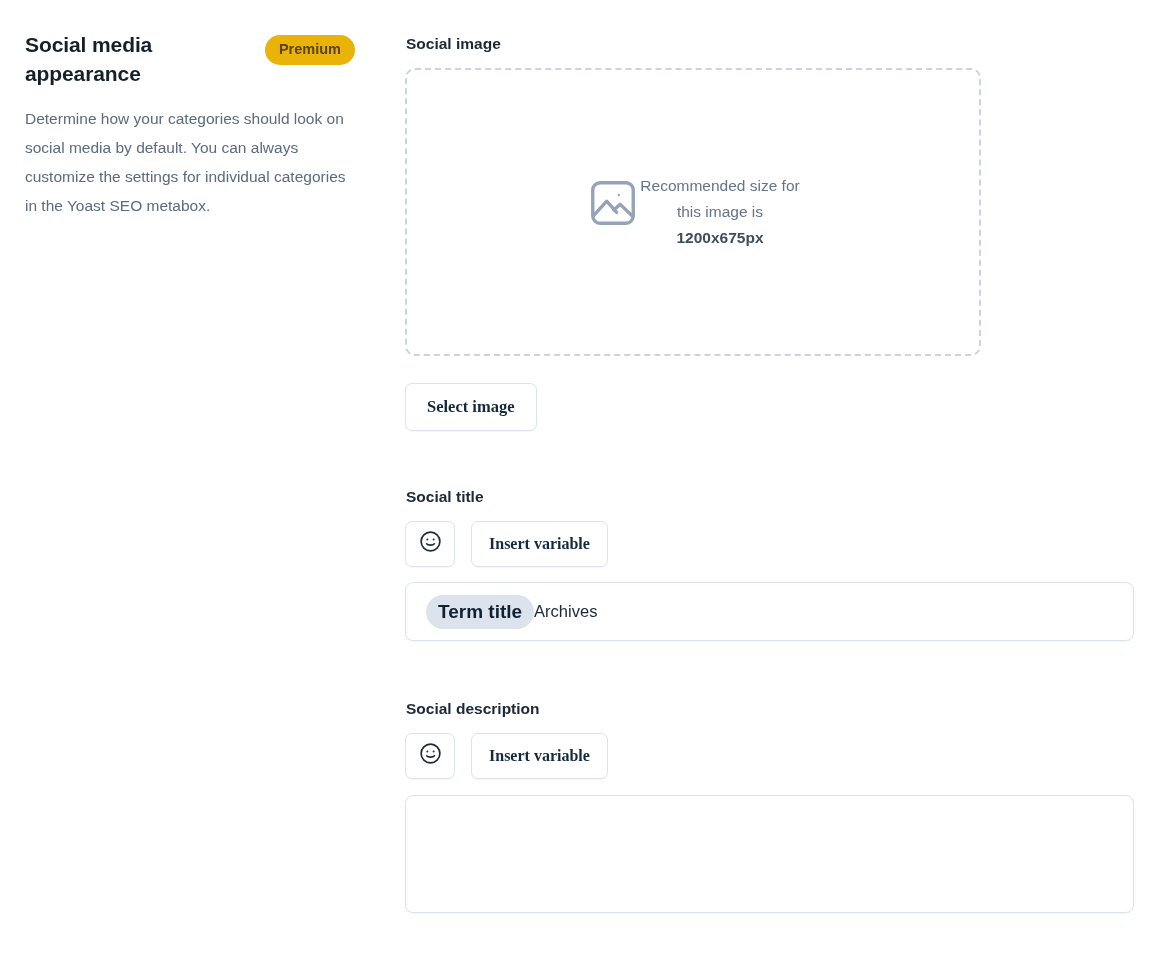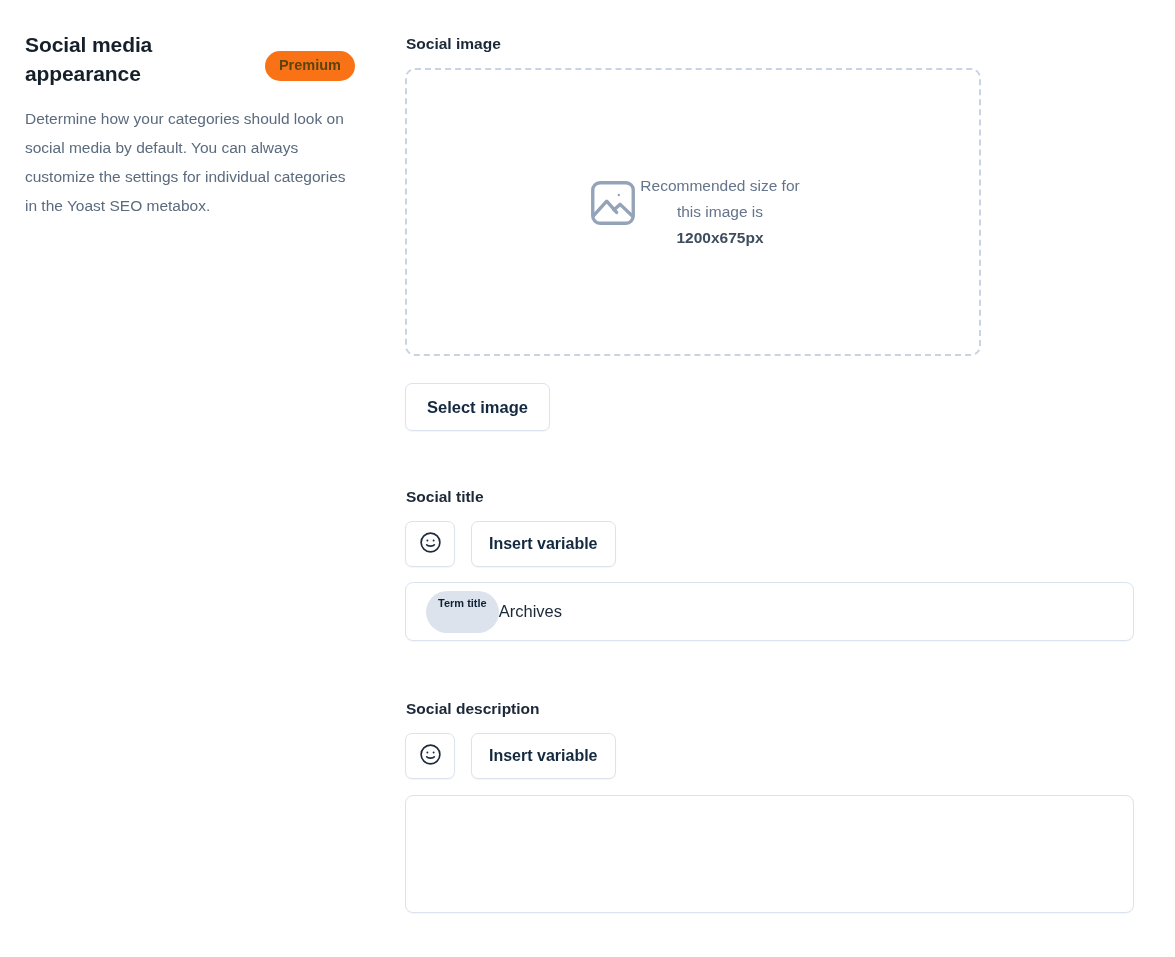--- a/index.html
+++ b/index.html
@@ -50,29 +50,29 @@
     font-size: 21px;
     font-weight: 700;
     line-height: 29px;
     color: #15202b;
     letter-spacing: -0.1px;
     margin: 0;
     max-width: 195px;
   }
   .premium-badge {
     display: inline-block;
-    background: #f97316;
+    background: #eab308;
     color: #5b4410;
     font-size: 14.5px;
     font-weight: 600;
     line-height: 1;
     padding: 7px 14px 8px;
     border-radius: 999px;
     white-space: nowrap;
-    margin-top: 21px;
+    margin-top: 5px;
     margin-right: 15px;
   }
   .section-desc {
     margin: 16px 0 0 0;
     font-size: 15.5px;
     line-height: 29px;
     color: #5b6b7e;
     max-width: 330px;
   }
 
@@ -112,21 +112,21 @@
   }
 
   .btn {
     display: inline-flex;
     align-items: center;
     justify-content: center;
     background: #ffffff;
     border: 1px solid #dbe3ee;
     border-radius: 7px;
     color: #13293f;
-    font-family: Liberation Sans, sans-serif;
+    font-family: Liberation Serif, serif;
     font-size: 16.5px;
     font-weight: 600;
     cursor: pointer;
     box-shadow: 0 1px 1px rgba(15, 23, 42, 0.04);
   }
   .btn-select-image {
     margin-top: 27px;
     height: 48px;
     padding: 0 21px;
   }
@@ -160,24 +160,24 @@
     display: flex;
     align-items: center;
     padding: 0 20px;
     box-shadow: 0 1px 1px rgba(15, 23, 42, 0.03);
     overflow: hidden;
   }
   .token {
     display: inline-block;
     background: #dde3ed;
     color: #0f2133;
-    font-size: 11px;
+    font-size: 19px;
     font-weight: 700;
     line-height: 1;
-    padding: 7px 12px 24px;
+    padding: 7px 12px 8px;
     border-radius: 999px;
     white-space: nowrap;
   }
   .input-text {
     font-size: 16.5px;
     color: #1b2838;
     white-space: nowrap;
   }
 
   .textarea-box {

